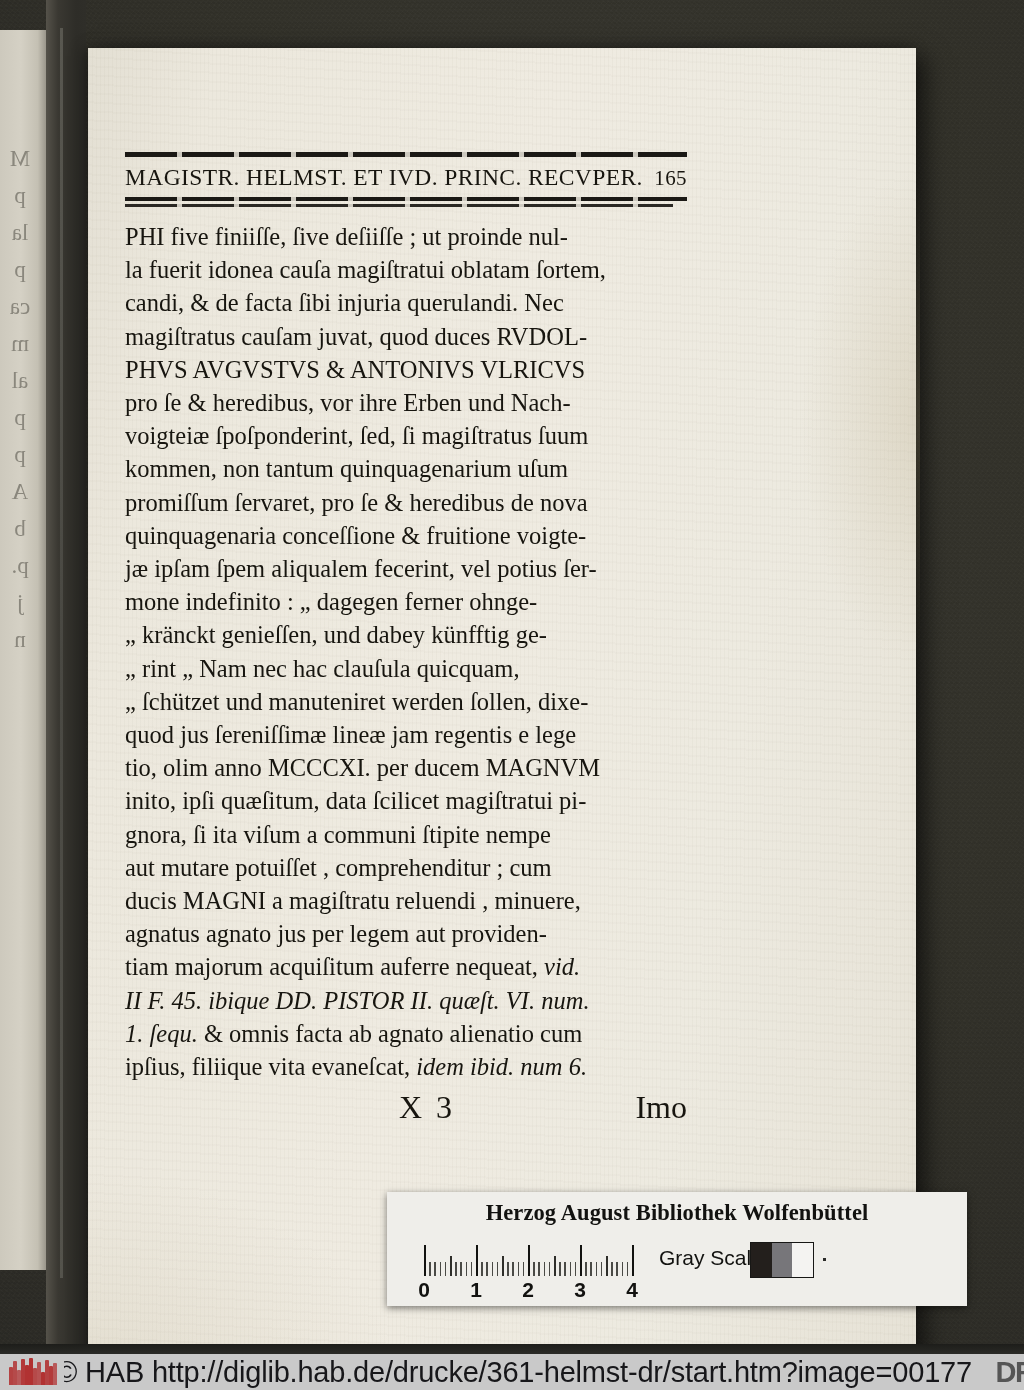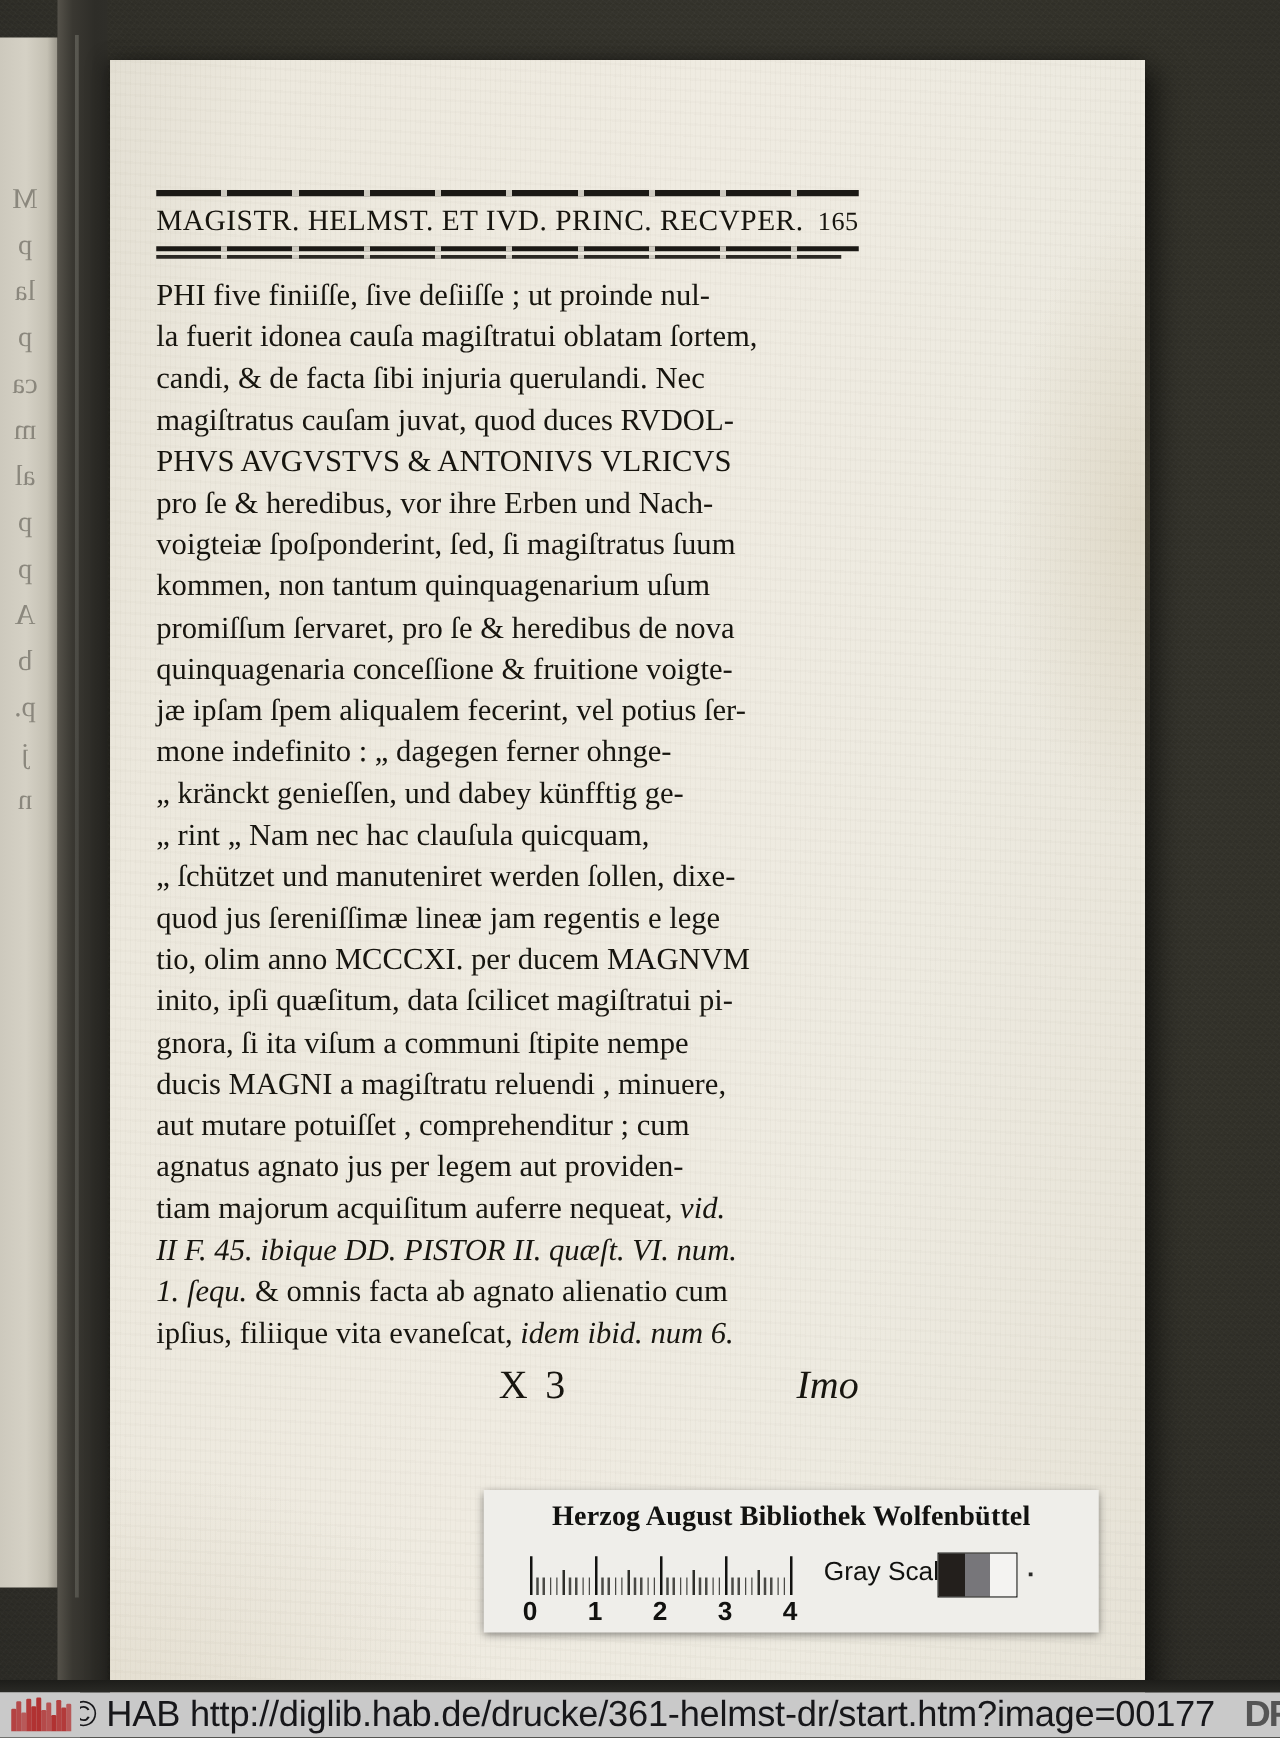--- a/index.html
+++ b/index.html
@@ -178,29 +178,28 @@
   #signature {
     position: absolute;
     left: 274px;
     top: 0;
     letter-spacing: 3px;
   }
   #catchword {
     position: absolute;
     right: 0;
     top: 0;
-    font-style: italic;
   }
 
   
   #target-label {
     position: absolute;
     left: 387px;
     top: 1192px;
-    width: 492px;
+    width: 580px;
     height: 114px;
     background: #efeeea;
     box-shadow: 0 2px 7px rgba(0,0,0,.5);
     overflow: hidden;
   }
   #target-title {
     text-align: center;
     font-family: "Liberation Serif", serif;
     font-weight: bold;
     font-size: 22.5px;
@@ -372,22 +371,22 @@
           <span class="ln">quinquagenaria conceſſione &amp; fruitione voigte-</span>
           <span class="ln">jæ ipſam ſpem aliqualem fecerint,  vel potius ſer-</span>
           <span class="ln">mone  indefinito :   „  dagegen   ferner  ohnge-</span>
           <span class="ln">„ kränckt genieſſen,  und dabey  künfftig  ge-</span>
           <span class="ln">„ rint „  Nam  nec  hac  clauſula  quicquam,</span>
           <span class="ln">„ ſchützet und manuteniret  werden ſollen, dixe-</span>
           <span class="ln">quod jus ſereniſſimæ lineæ jam regentis e lege</span>
           <span class="ln">tio, olim anno MCCCXI. per ducem MAGNVM</span>
           <span class="ln">inito, ipſi quæſitum,  data ſcilicet magiſtratui pi-</span>
           <span class="ln">gnora, ſi  ita viſum a communi ſtipite nempe</span>
+          <span class="ln">aut mutare potuiſſet ,  comprehenditur ;   cum</span>
           <span class="ln">ducis MAGNI a magiſtratu reluendi , minuere,</span>
-          <span class="ln">aut mutare potuiſſet ,  comprehenditur ;   cum</span>
           <span class="ln">agnatus agnato  jus per legem aut   providen-</span>
           <span class="ln">tiam majorum acquiſitum auferre nequeat, <span class="it">vid.</span></span>
           <span class="ln"><span class="it">II F. 45. ibique DD. PISTOR II. quæſt. VI. num.</span></span>
           <span class="ln"><span class="it">1. ſequ.</span> &amp; omnis facta ab agnato alienatio cum</span>
           <span class="ln">ipſius, filiique vita evaneſcat, <span class="it">idem ibid. num 6.</span></span>
         </div>
 
       <div id="foot-line">
         <span id="signature">X 3</span>
         <span id="catchword">Imo</span>

